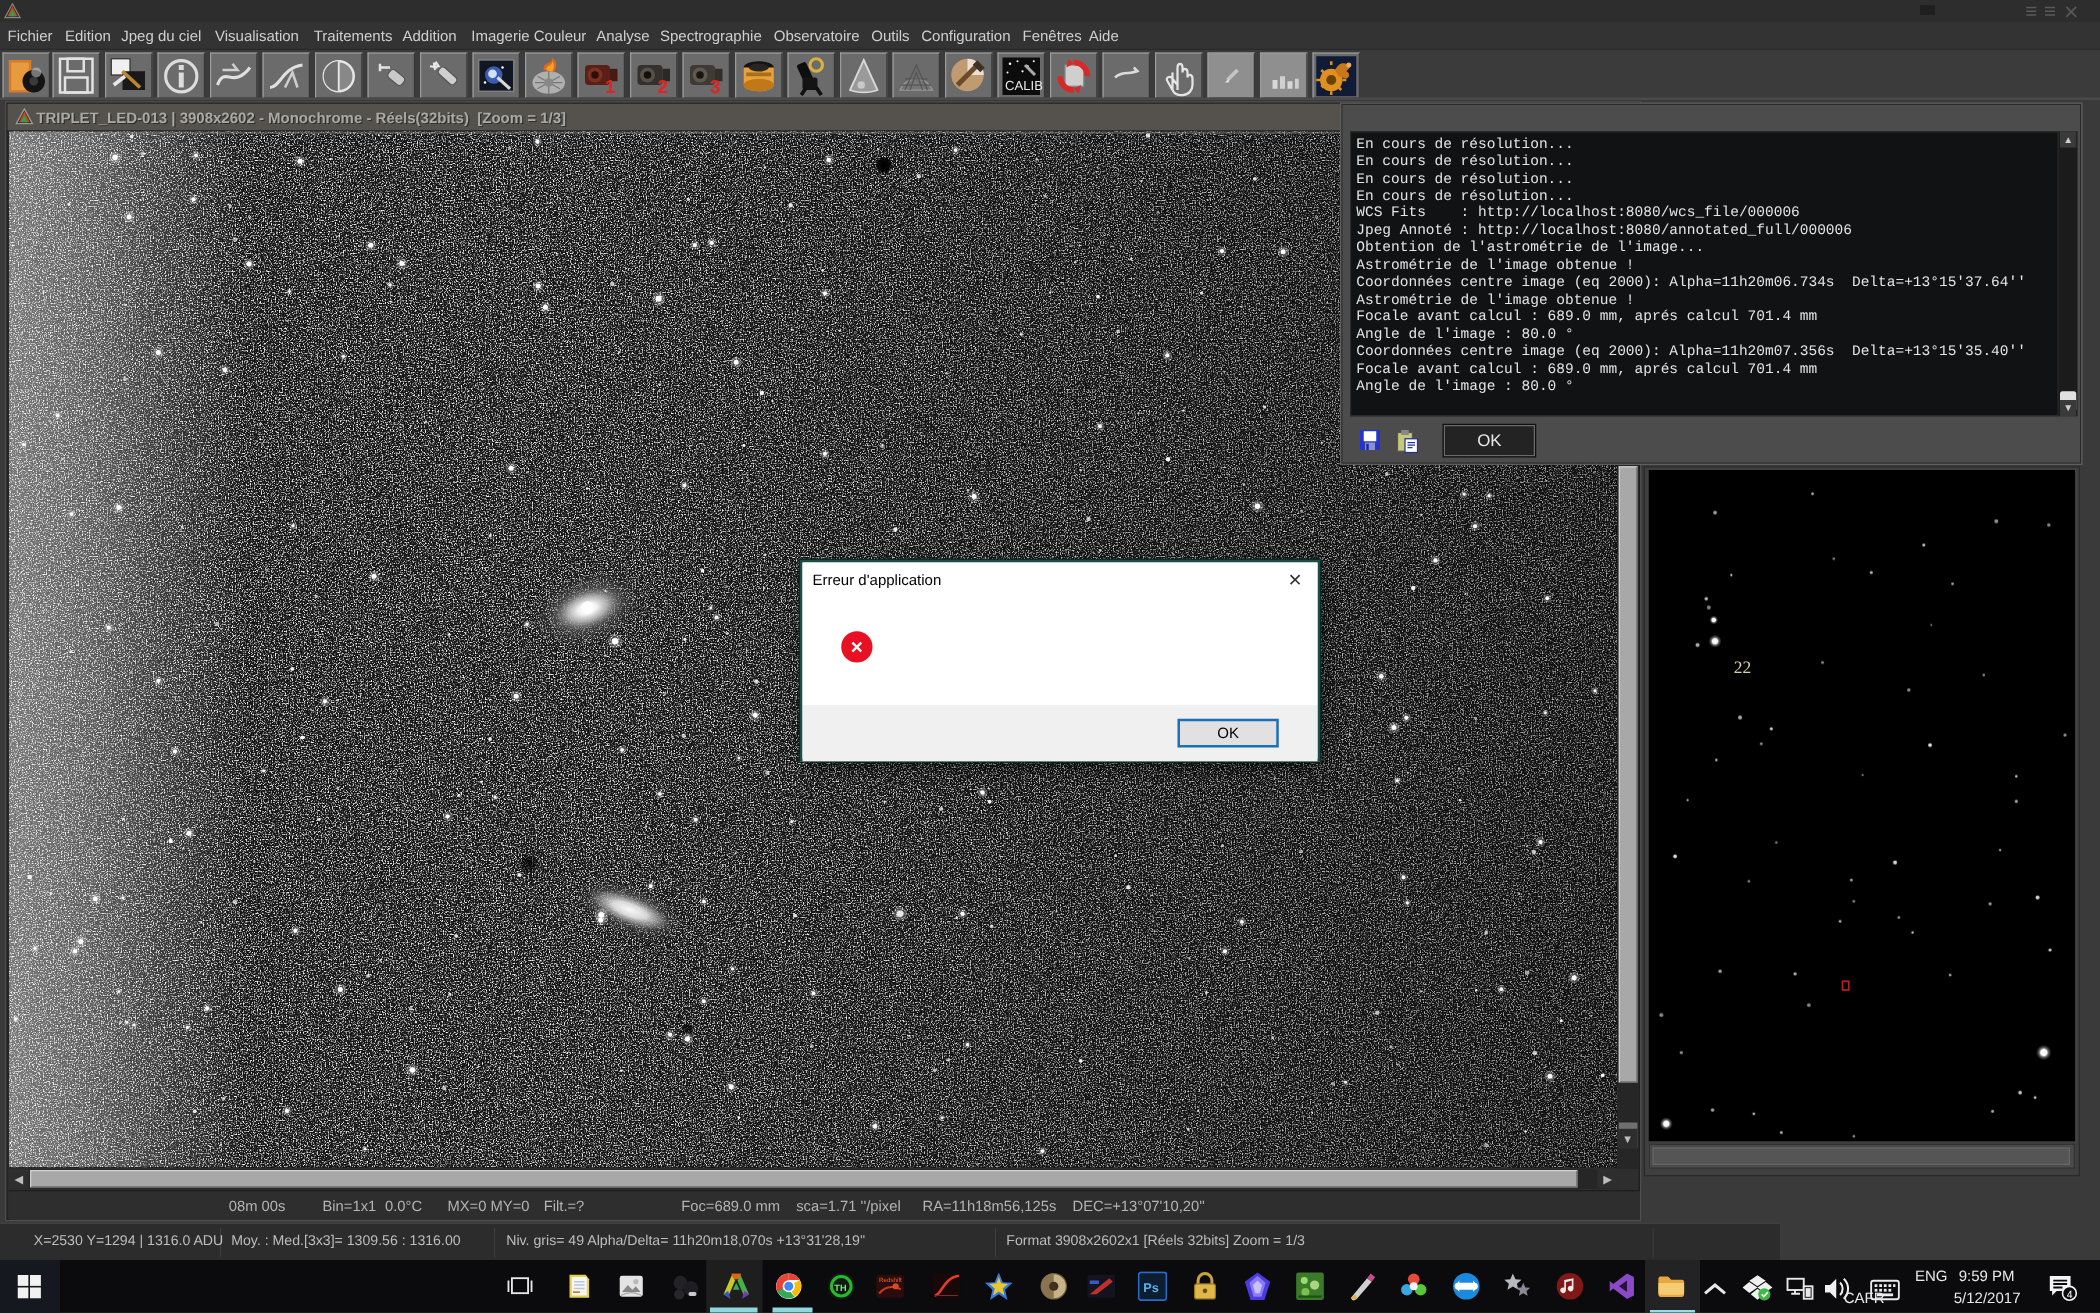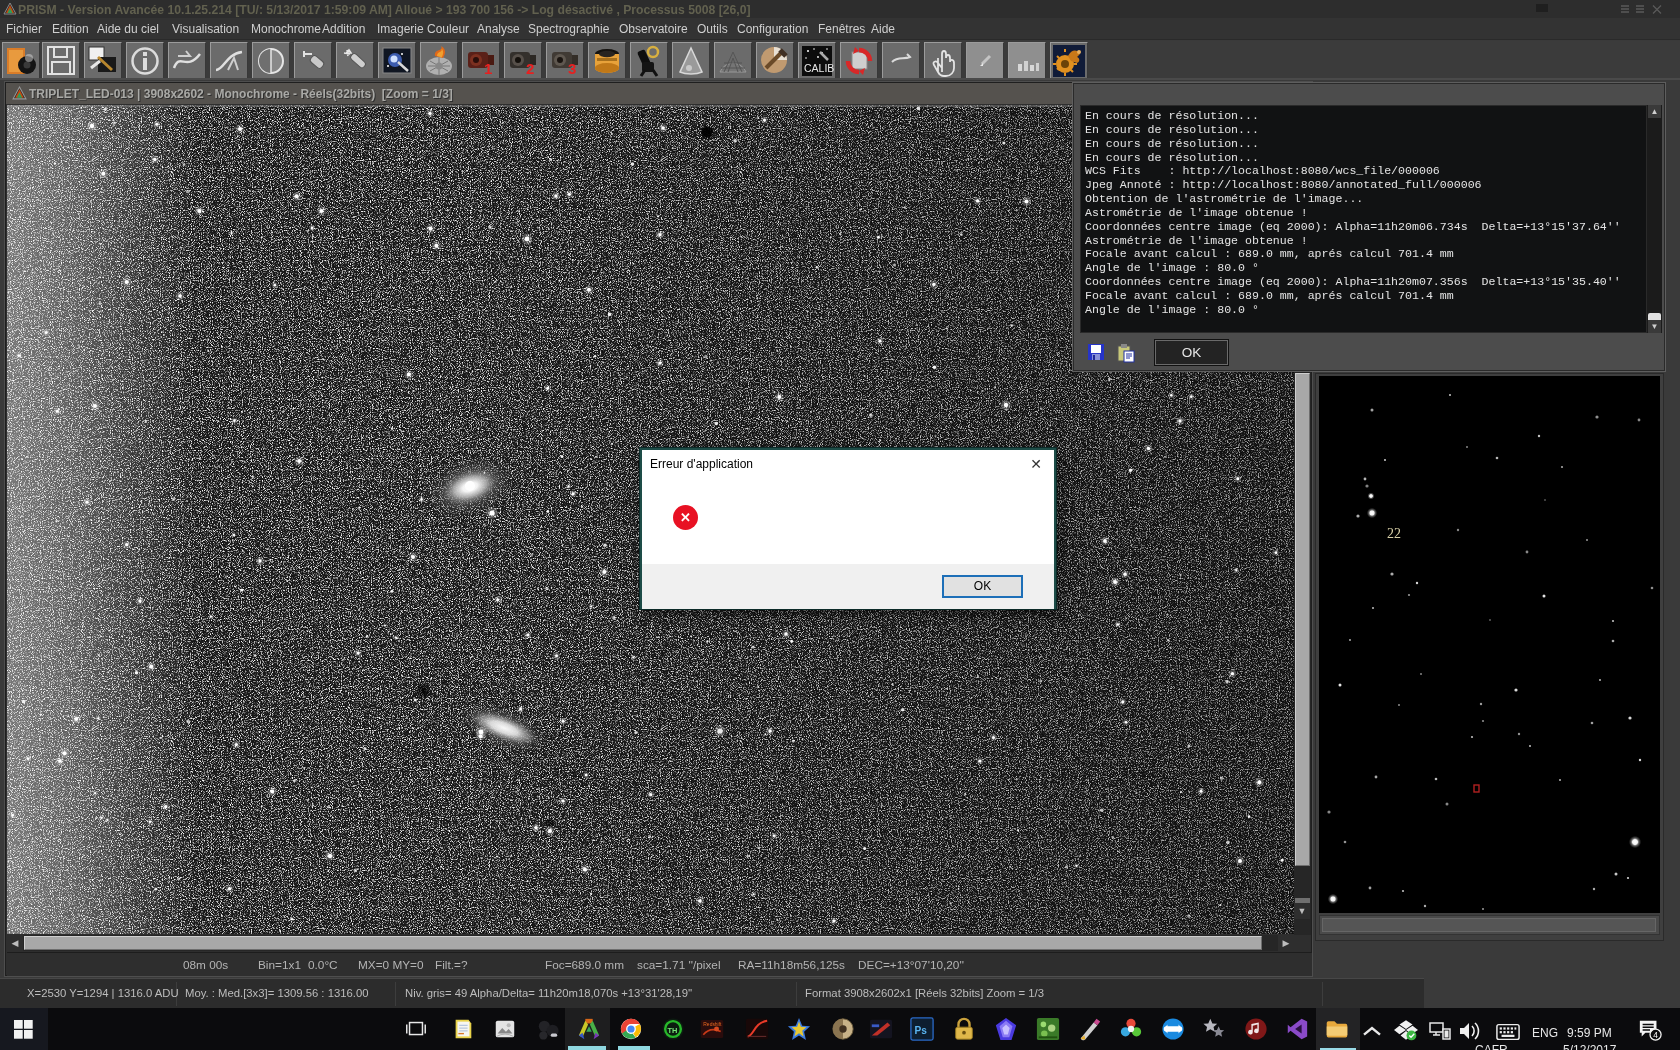--- a/index.html
+++ b/index.html
@@ -54,46 +54,45 @@
 #dlg .okb{position:absolute;left:300px;top:11px;width:81px;height:23px;background:#e1e1e1;border:2px solid #1d6fb8;color:#000;font-size:12px;text-align:center;line-height:19px;}
 
 #appstatus{position:absolute;left:0;top:978px;width:1424px;height:30px;background:#2c2c2c;border-top:1px solid #474747;color:#bdbdbd;font-size:11.3px;}
 #appstatus span{position:absolute;top:8px;white-space:nowrap;}
 #appstatus i.sep{position:absolute;top:3px;height:24px;width:1px;background:#222;border-right:1px solid #3d3d3d;}
 
 #taskbar{position:absolute;left:0;top:1008px;width:1680px;height:42px;background:#0b0b0d;}
 #tsearch{position:absolute;left:48px;top:0px;width:342px;height:42px;background:#2b2b2b;border:1px solid #6e6e6e;}
 #tsearch .ph{position:absolute;left:39px;top:12px;font-size:13.5px;color:#9a9a9a;}
 .ticon{position:absolute;top:9px;width:24px;height:24px;}
-.tray{position:absolute;color:#e8e8e8;font-size:12px;margin-top:12px;}
+.tray{position:absolute;color:#e8e8e8;font-size:12px;}
 #startbtn{position:absolute;left:0;top:0;width:48px;height:42px;background:#16181f;}
 </style></head>
 <body>
 <div id="titlebar">
  <svg class="abs" style="left:3px;top:2px" width="14" height="14" viewBox="0 0 14 14">
       <polygon points="7,1 13,12 1,12" fill="#2c2c2c" stroke="#888" stroke-width="1"></polygon>
       <polygon points="7,3 11,11 3,11" fill="#c84a10"></polygon>
       <polygon points="7,6 9.5,11 4.5,11" fill="#2aa05a"></polygon>
     </svg>
- <span class="t">PRISM - Version Avancée  10.1.25.214   [TU/: 5/13/2017 1:59:09 AM] Alloué &gt; 193 700 156  -&gt; Log désactivé , Processus 5008 [26,0]</span>
  <span class="abs" style="left:1536px;top:4px;width:12px;height:8px;background:#1f1f1f"></span>
  <svg class="abs" style="left:1620px;top:4px" width="44" height="11" viewBox="0 0 44 11">
       <g stroke="#5a5a5a" stroke-width="1.3" fill="none">
         <path d="M1 8 h8 M1 5 h8 M1 2 h8"></path>
         <path d="M16 2 h8 M16 5 h8 M16 8 h8"></path>
         <path d="M33 1.5 l8 8 M41 1.5 l-8 8"></path>
       </g>
     </svg>
 </div>
 <div id="menubar">
  <span style="left:6px">Fichier</span>
     <span style="left:52px">Edition</span>
-    <span style="left:97px">Aide du ciel</span>
+    <span style="left:97px">Jpeg du ciel</span>
     <span style="left:172px">Visualisation</span>
-    <span style="left:251px">Monochrome</span>
+    <span style="left:251px">Traitements</span>
     <span style="left:322px">Addition</span>
     <span style="left:377px">Imagerie Couleur</span>
     <span style="left:477px">Analyse</span>
     <span style="left:528px">Spectrographie</span>
     <span style="left:619px">Observatoire</span>
     <span style="left:697px">Outils</span>
     <span style="left:737px">Configuration</span>
     <span style="left:818px">Fenêtres</span>
     <span style="left:871px">Aide</span>
 </div>

